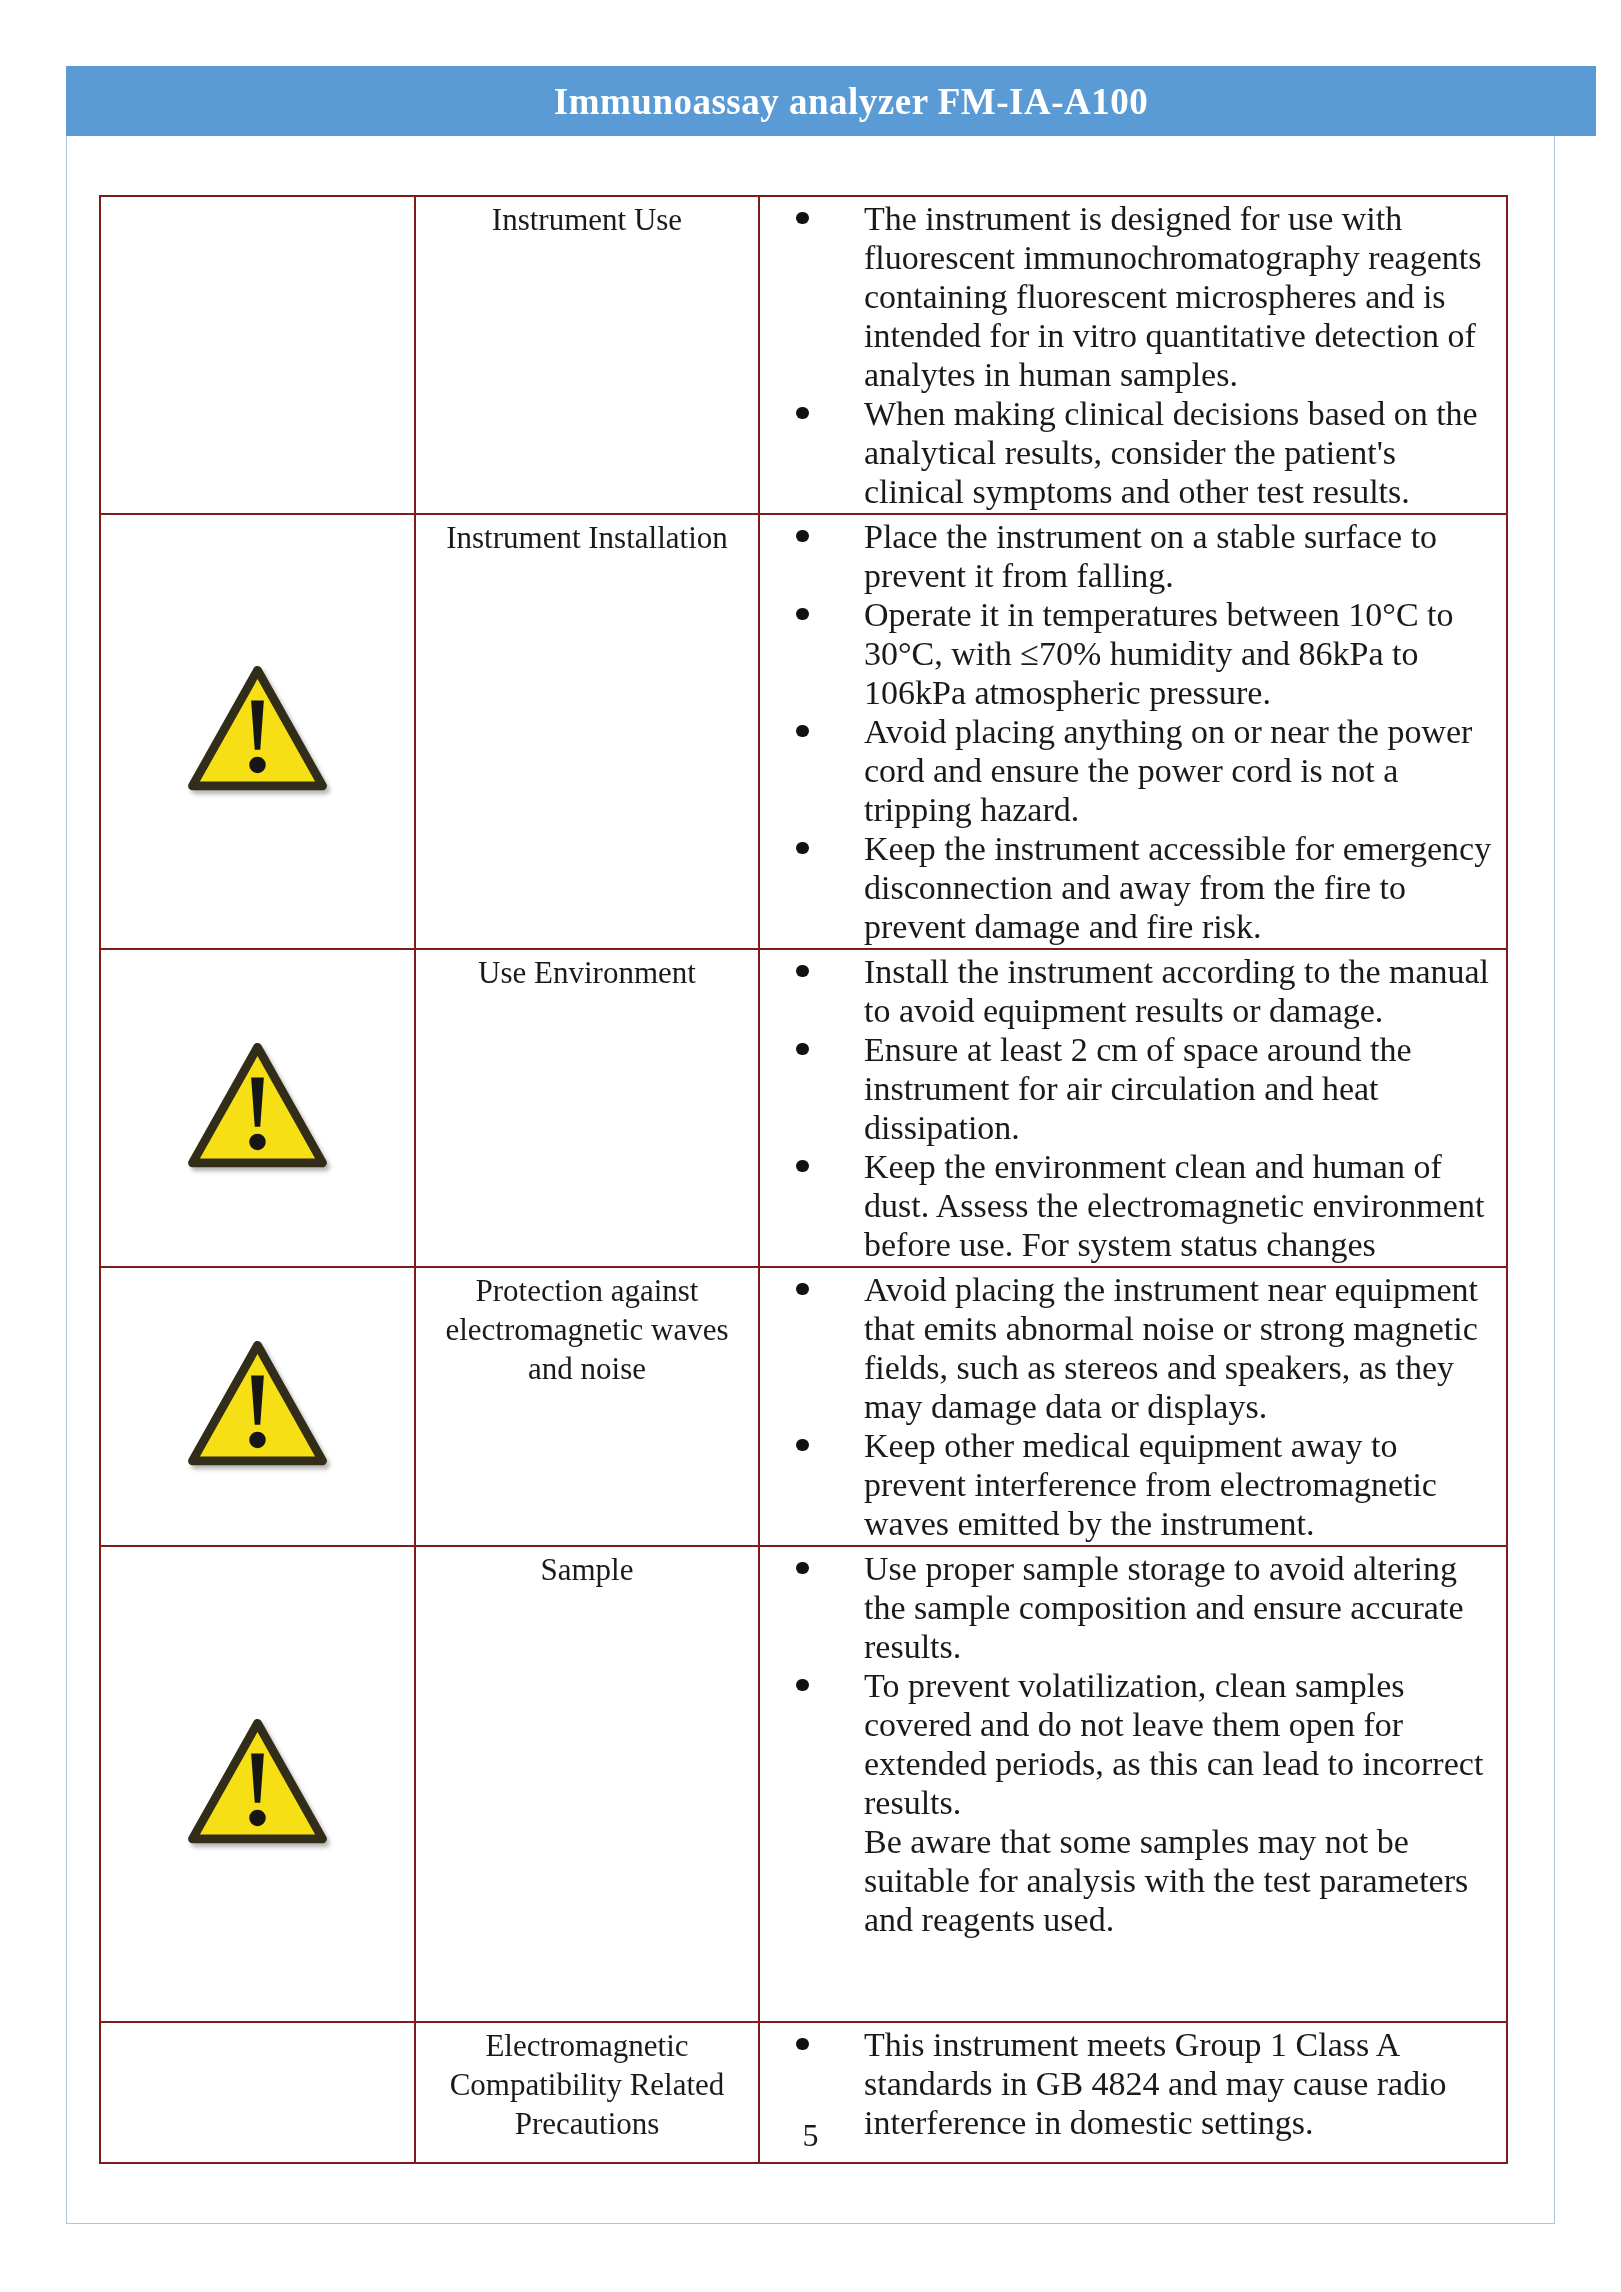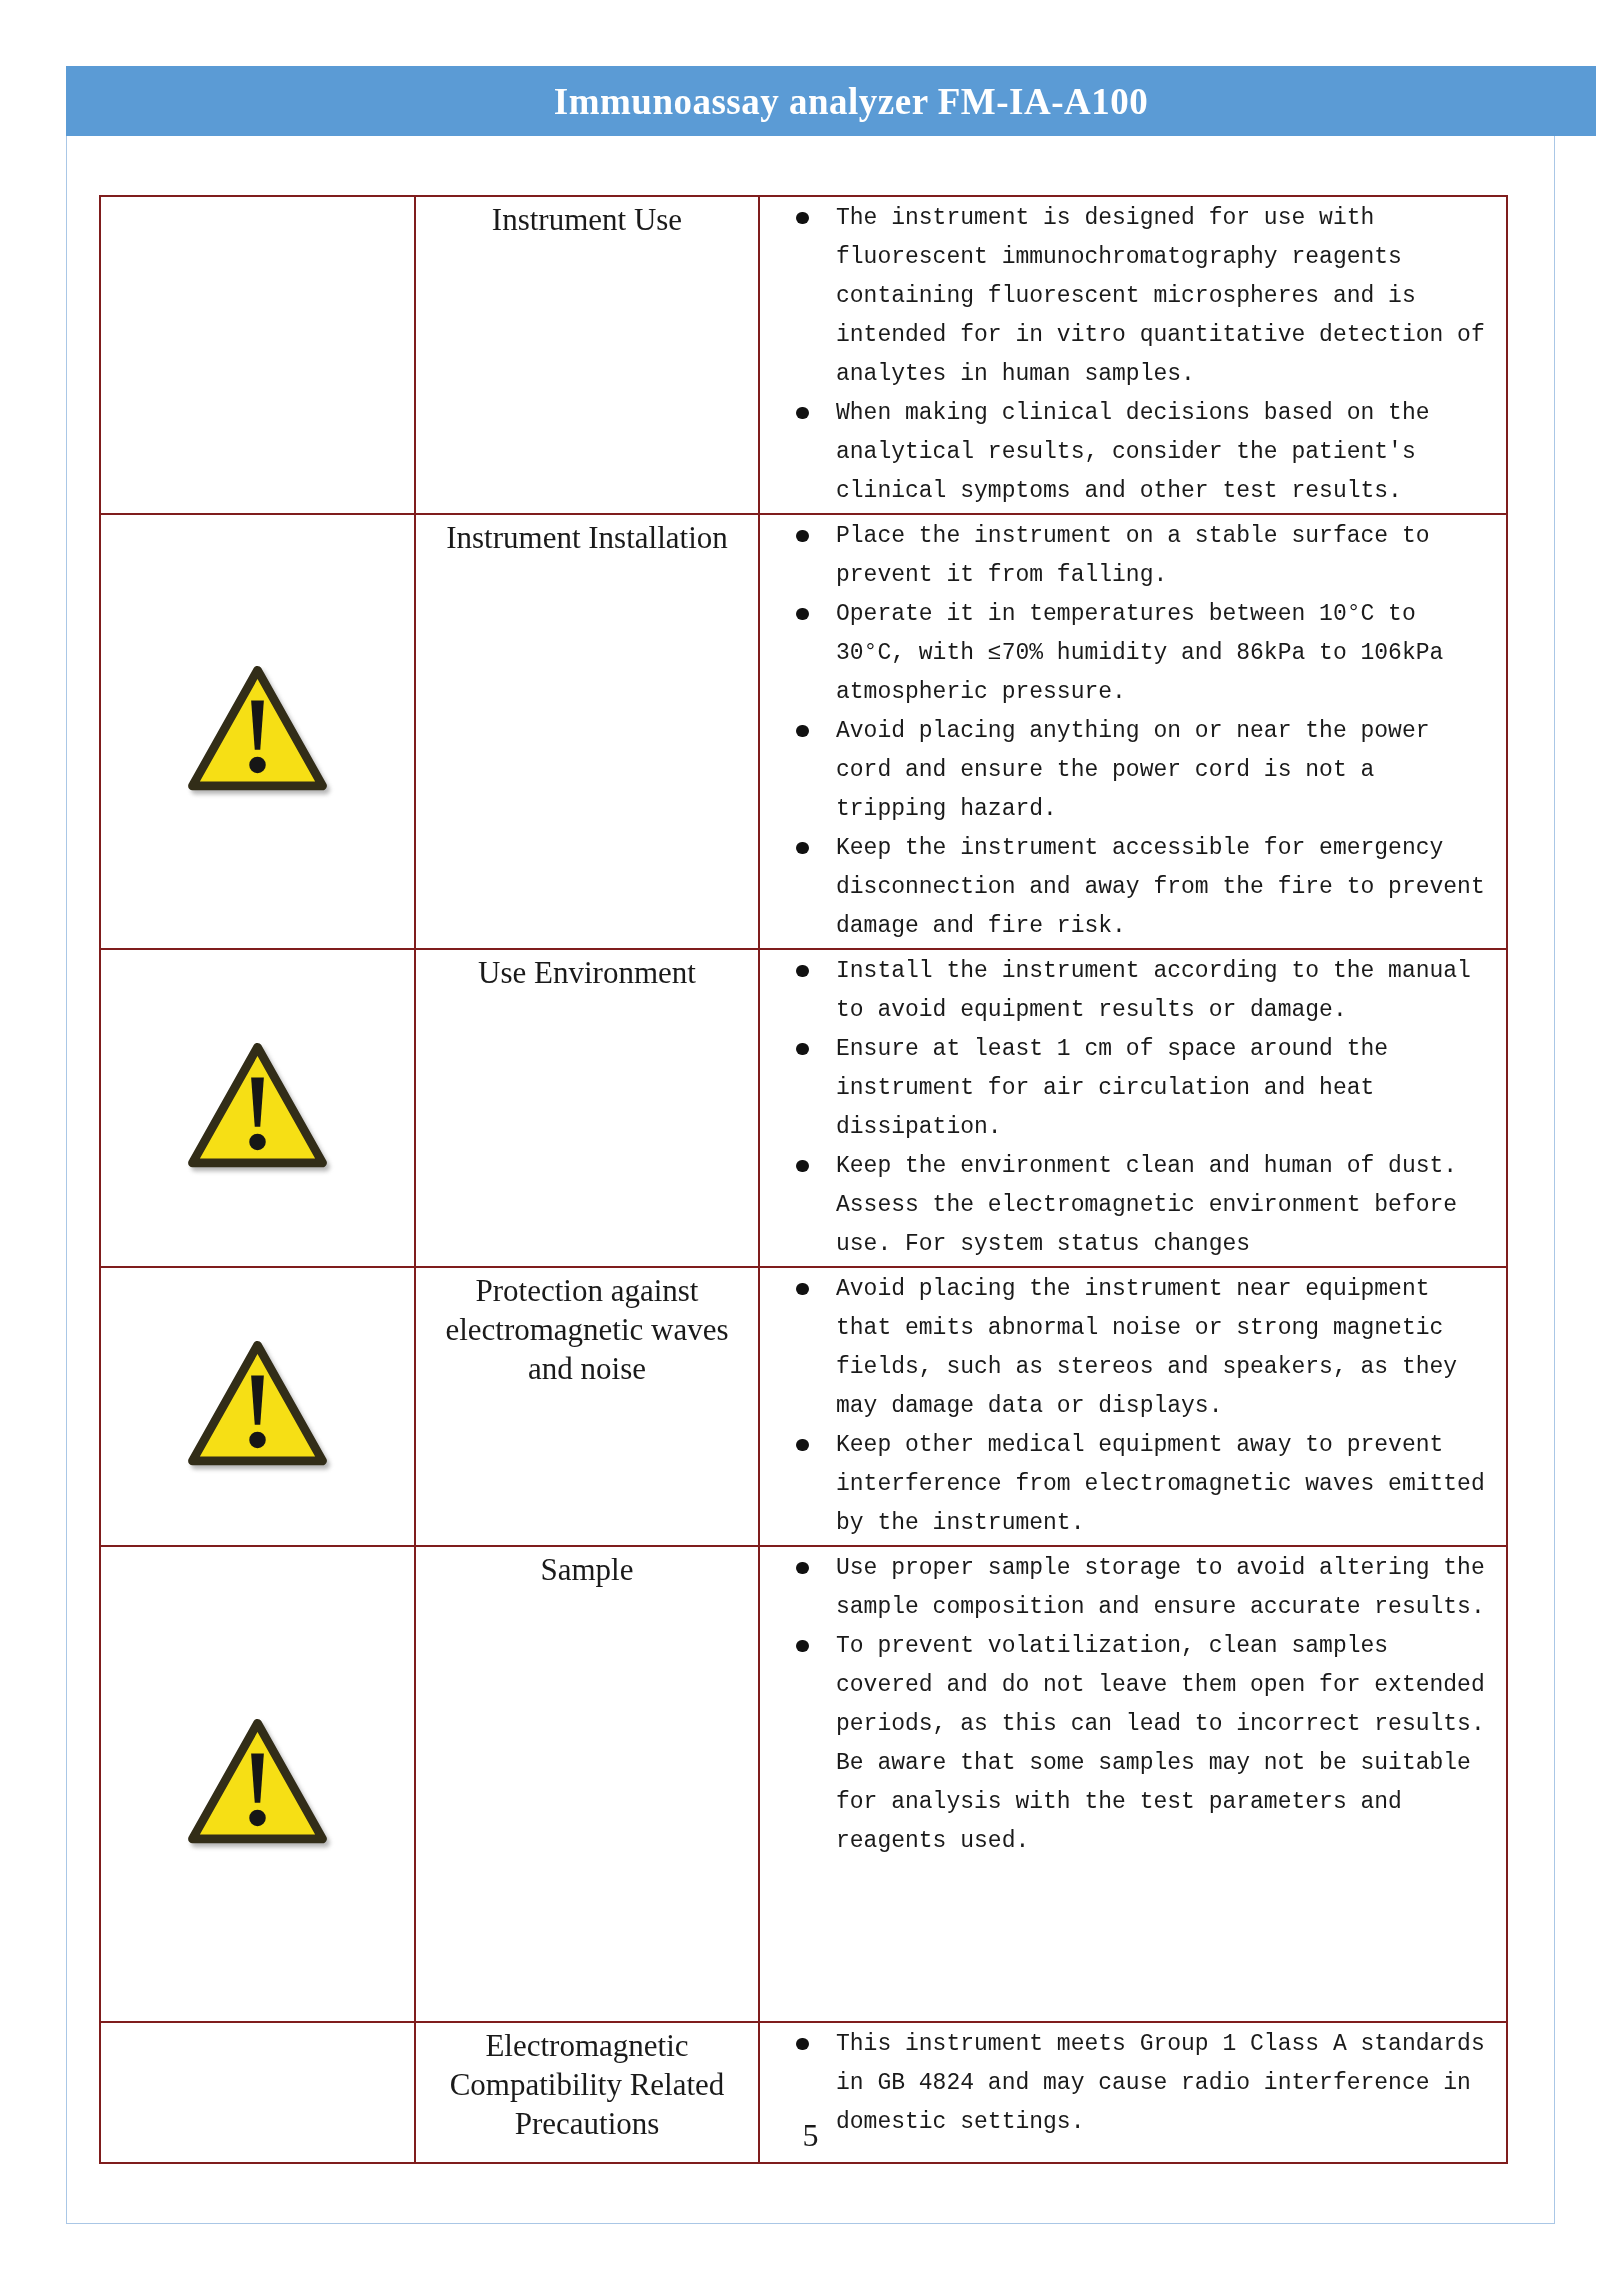--- a/index.html
+++ b/index.html
@@ -35,21 +35,21 @@
   }
   table.doc, table.doc td{
     border:2px solid #7f1d1d;
   }
   table.doc{border-width:2.9px;}
   td{box-sizing:border-box;}
   .icon-cell{width:315px;vertical-align:middle;text-align:center;}
   .label-cell{width:344px;vertical-align:top;text-align:center;padding:2.9px 9.8px 0 9.8px;}
   .content-cell{vertical-align:top;padding:2px 9.8px 2px 0;}
   .label{font-size:31px;line-height:39px;}
-  .item{position:relative;padding-left:76px;font-size:23px;line-height:39px;font-family:Liberation Mono, monospace;}
+  .item{position:relative;padding-left:104px;font-size:34px;line-height:39px;}
   .bdot{
     position:absolute;left:36px;top:12.7px;
     width:12.7px;height:12.7px;border-radius:50%;
     background:#111;
   }
   
   .row0 td{height:306px;}
   .row1 td{height:427px;margin-top:28px;}
   .row2 td{height:234px;}
   .row3 td{height:266px;}
@@ -119,21 +119,21 @@
         <path class="tri" d="M50 5 L95 85 L5 85 Z"></path>
         <path class="bar" d="M45.6 26 L54.4 26 L51.9 60 L48.1 60 Z"></path>
         <circle class="exdot" cx="50" cy="70.5" r="5.7"></circle>
       </svg>
     </td>
     <td class="label-cell">
       <div class="label">Use Environment</div>
     </td>
     <td class="content-cell">
             <div class="item"><span class="bdot"></span><span>Install the instrument according to the manual to avoid equipment results or damage.</span></div>
-            <div class="item"><span class="bdot"></span><span>Ensure at least 1 cm of space around the instrument for air circulation and heat dissipation.</span></div>
+            <div class="item"><span class="bdot"></span><span>Ensure at least 2 cm of space around the instrument for air circulation and heat dissipation.</span></div>
             <div class="item"><span class="bdot"></span><span>Keep the environment clean and human of dust. Assess the electromagnetic environment before use. For system status changes</span></div>
           </td>
   </tr>
         <tr class="row3">
     <td class="icon-cell">
       <svg class="warn" viewBox="0 0 100 92" aria-hidden="true">
         <path class="tri" d="M50 5 L95 85 L5 85 Z"></path>
         <path class="bar" d="M45.6 26 L54.4 26 L51.9 60 L48.1 60 Z"></path>
         <circle class="exdot" cx="50" cy="70.5" r="5.7"></circle>
       </svg>

